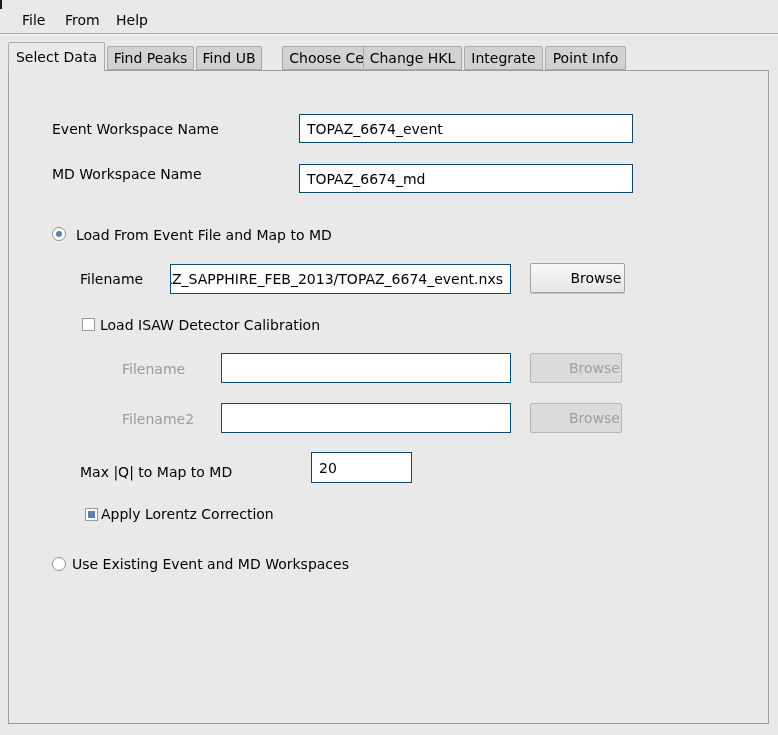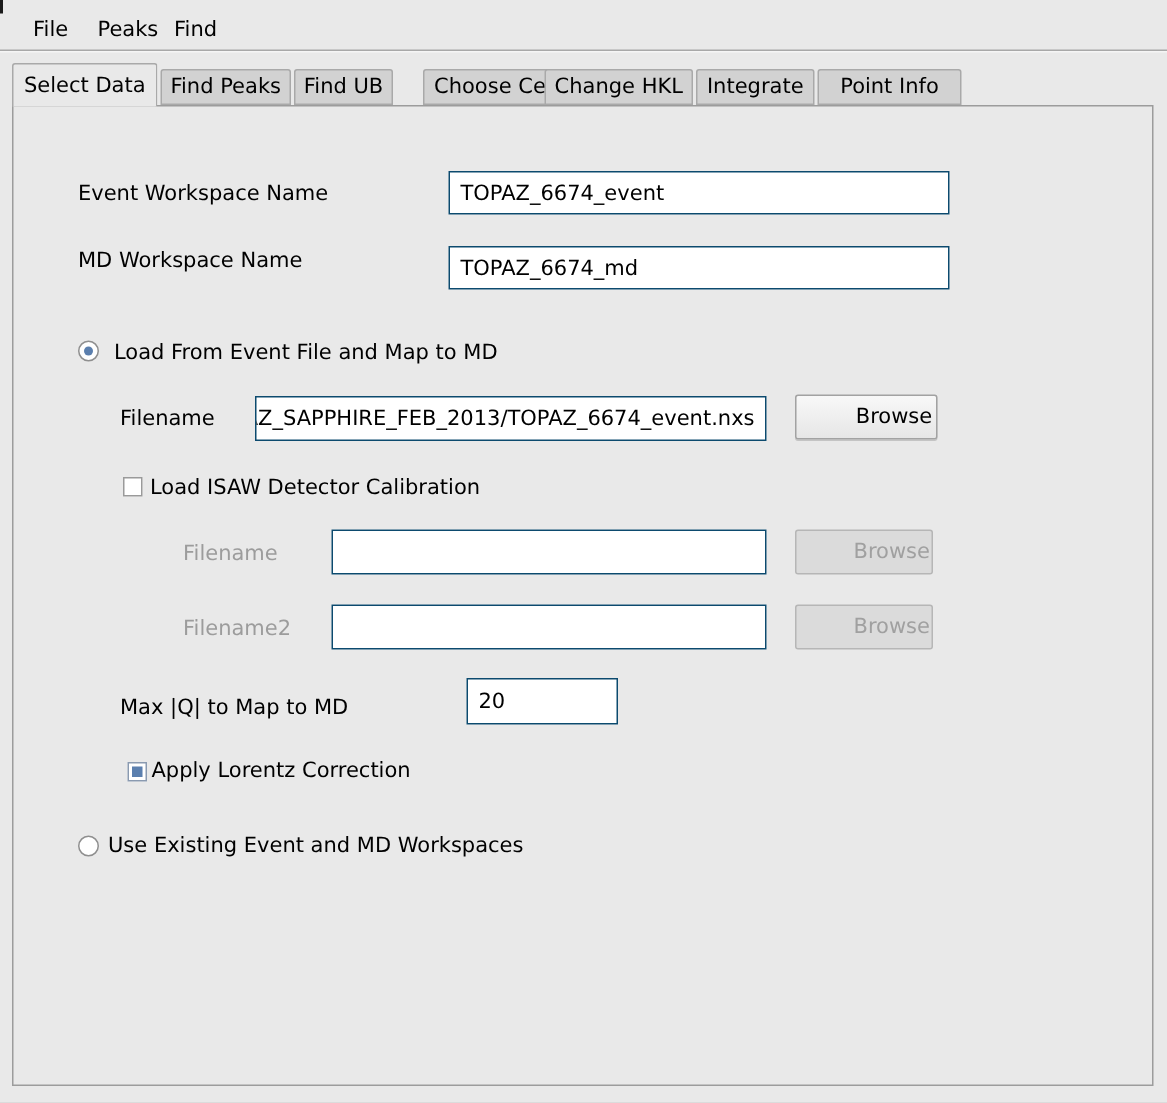--- a/index.html
+++ b/index.html
@@ -92,33 +92,33 @@
 </style>
 </head>
 <body>
 
 <div class="window">
 
   <div class="corner-mark"></div>
 
   <div class="menubar">
     <span class="menu-item" style="left:22px">File</span>
-    <span class="menu-item" style="left:65px">Peaks</span>
-    <span class="menu-item" style="left:116px">Find</span>
+    <span class="menu-item" style="left:65px">From</span>
+    <span class="menu-item" style="left:116px">Help</span>
   </div>
   <div class="menubar-line"></div>
   <div class="menubar-line2"></div>
 
   <div class="tab active" style="left:8px;   width:97px">Select Data</div>
   <div class="tab" style="left:107px; width:87px">Find Peaks</div>
   <div class="tab" style="left:196px; width:66px">Find UB</div>
   <div class="tab" style="left:282px; width:97px">Choose Cell</div>
   <div class="tab" style="left:363px; width:99px">Change HKL</div>
   <div class="tab" style="left:464px; width:79px">Integrate</div>
-  <div class="tab" style="left:545px; width:96px">Point Info</div>
+  <div class="tab" style="left:545px; width:81px">Point Info</div>
 
   <div class="pane"></div>
 
   <div class="lbl" style="left:52px; top:121px">Event Workspace Name</div>
   <div class="field" style="left:299px; top:114px; width:334px; height:29px">
     <span>TOPAZ_6674_event</span>
   </div>
 
   <div class="lbl" style="left:52px; top:166px">MD Workspace Name</div>
   <div class="field" style="left:299px; top:164px; width:334px; height:29px">

